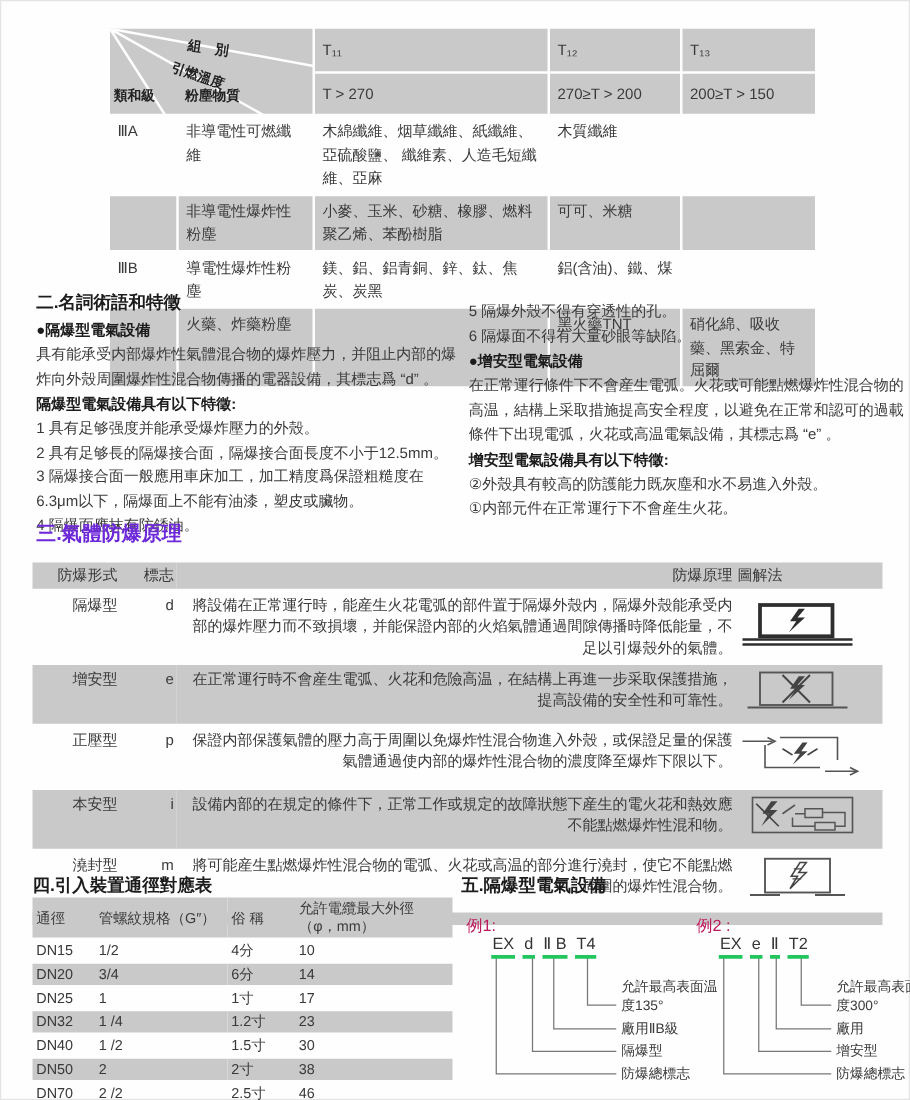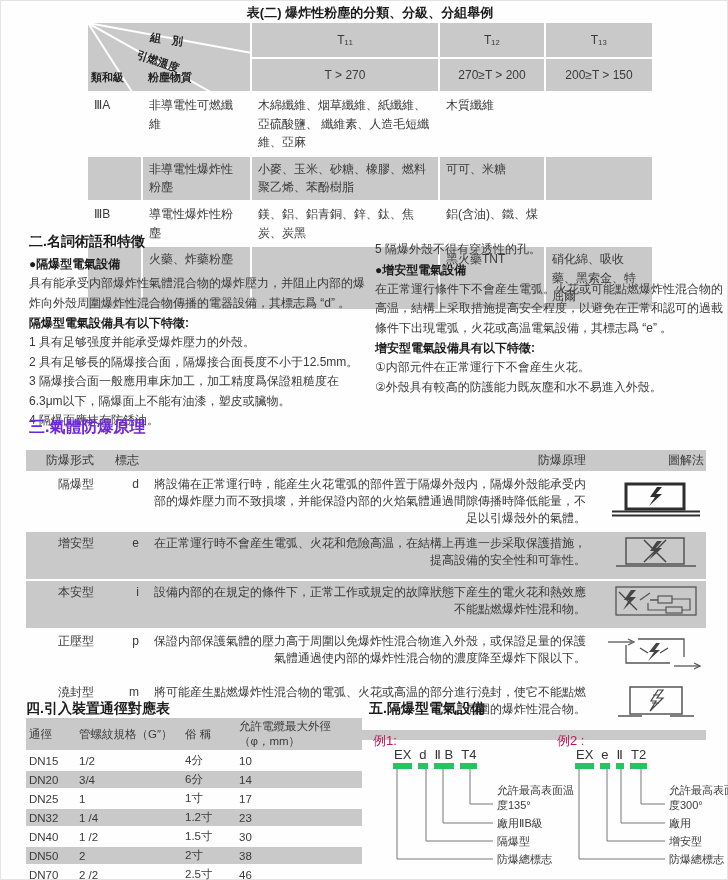--- a/index.html
+++ b/index.html
@@ -10,21 +10,21 @@
     font-size:12px; overflow:hidden;
   }
   .page { position:absolute; inset:0; background:#fefefe; border:1px solid #e4e4e4; }
 
   
   .t2-title { position:absolute; left:85px; top:3px; width:568px; text-align:center;
               font-weight:bold; font-size:13px; color:#1c1c1c; }
   table { border-collapse:separate; }
   .t2 { position:absolute; left:85px; top:20px; border-spacing:2px; table-layout:fixed; }
   .t2 td { padding:3px 6px; vertical-align:top; font-size:12px; line-height:1.55; color:#3a3a3a; }
-  .t2 td.hd { vertical-align:middle; text-align:center; height:32px; }
+  .t2 td.hd { vertical-align:middle; text-align:left; height:32px; }
   .g { background:#c9c9c9; }
   .diag { position:relative; padding:0 !important; }
   .diag svg { position:absolute; inset:0; }
   .diag .lb { position:absolute; font-weight:bold; color:#222; font-size:11px; white-space:nowrap; }
   .c-group { left:62px; top:8px; transform:rotate(8deg); }
   .c-ign   { left:48px; top:30px; transform:rotate(19deg); }
   .c-class { left:3px;  bottom:5px; }
   .c-dust  { left:60px; bottom:5px; }
 
   
@@ -32,43 +32,42 @@
   .sec2-right { position:absolute; left:374px; top:232px; width:348px; padding-top:7px; }
   .h2 { font-size:14px; font-weight:bold; color:#1c1c1c; margin-bottom:3px; }
   .sub { font-weight:bold; color:#1c1c1c; line-height:20px; }
   .para, .li { line-height:19.5px; color:#3a3a3a; }
 
   
   .h3a { position:absolute; left:28px; top:416px; font-size:16px; font-weight:bold; color:#6d28d9; }
   .t3 { position:absolute; left:25px; top:447px; border-spacing:0 2px; table-layout:fixed; width:680px; }
   .t3 td { padding:3px 2px; vertical-align:top; font-size:12px; line-height:17px;text-align:right; }
   .t3 tr.hdr td { height:18px; padding:2px; vertical-align:middle; }
-  .t3 .ic { text-align:right; vertical-align:middle; }
+  .t3 .ic { text-align:left; vertical-align:middle; }
   .strip td { height:10px; padding:0; }
 
   
   .h4a { position:absolute; left:25px; top:699px; font-size:14px; font-weight:bold; color:#1c1c1c; }
   .t4 { position:absolute; left:25px; top:715px; border-spacing:0 2px; table-layout:fixed; width:336px; }
   .t4 td { padding:1px 3px; font-size:11.5px; height:16px; vertical-align:middle; color:#3a3a3a; }
 
   
   .h5a { position:absolute; left:368px; top:699px; font-size:14px; font-weight:bold; color:#1c1c1c; }
   .ex-label { position:absolute; font-size:13px; color:#be185d; }
   .tree { position:absolute; width:180px; height:130px; }
   .tree svg { position:absolute; inset:0; }
   .code { position:absolute; display:flex; gap:6px; font-size:13px; color:#333; }
-  .code span { border-bottom:6px solid #22c55e; padding:0 1px 1px; }
+  .code span { border-bottom:3px solid #22c55e; padding:0 1px 1px; }
   .anno { position:absolute; font-size:11px; line-height:15px; color:#3a3a3a; }
 </style>
 </head>
 <body>
 
 <div class="page">
 
-  <div class="t2-title">表(二) 爆炸性粉塵的分類、分級、分組舉例</div>
   <table class="t2">
     <colgroup>
         <col style="width:53px">
         <col style="width:107px">
         <col style="width:186px">
         <col style="width:104px">
         <col style="width:106px">
       </colgroup>
     <tbody>
         <tr>
@@ -128,25 +127,26 @@
     <div class="sub">●隔爆型電氣設備</div>
     <div class="para">具有能承受内部爆炸性氣體混合物的爆炸壓力，并阻止内部的爆炸向外殼周圍爆炸性混合物傳播的電器設備，其標志爲 “d” 。</div>
     <div class="sub">隔爆型電氣設備具有以下特徵:</div>
     <div class="li">1 具有足够强度并能承受爆炸壓力的外殼。</div>
     <div class="li">2 具有足够長的隔爆接合面，隔爆接合面長度不小于12.5mm。</div>
     <div class="li">3 隔爆接合面一般應用車床加工，加工精度爲保證粗糙度在6.3μm以下，隔爆面上不能有油漆，塑皮或臟物。</div>
     <div class="li">4 隔爆面應抹有防銹油。</div>
   </div>
   <div class="sec2-right">
     <div class="li">5 隔爆外殼不得有穿透性的孔。</div>
+    <div class="li">6 隔爆面不得有大量砂眼等缺陷。</div>
     <div class="sub">●增安型電氣設備</div>
     <div class="para">在正常運行條件下不會産生電弧。火花或可能點燃爆炸性混合物的高温，結構上采取措施提高安全程度，以避免在正常和認可的過載條件下出現電弧，火花或高温電氣設備，其標志爲 “e” 。</div>
     <div class="sub">增安型電氣設備具有以下特徵:</div>
+    <div class="li">②外殼具有較高的防護能力既灰塵和水不易進入外殼。</div>
     <div class="li">①内部元件在正常運行下不會産生火花。</div>
-    <div class="li">②外殼具有較高的防護能力既灰塵和水不易進入外殼。</div>
   </div>
 
   <div class="h3a">三.氣體防爆原理</div>
   <table class="t3">
     <colgroup>
         <col style="width:70px">
         <col style="width:45px">
         <col style="width:447px">
         <col style="width:118px">
       </colgroup>
@@ -178,50 +178,50 @@
         <svg width="96" height="36" viewBox="0 0 96 36">
           <rect x="18" y="3" width="58" height="26" fill="none" stroke="#555" stroke-width="1.5"></rect>
           <line x1="8" y1="31" x2="88" y2="31" stroke="#555" stroke-width="1.5"></line>
           <path d="M49 6 L42 16 L47 16 L41 25 L54 13 L48 13 L54 6 Z" fill="#444"></path>
           <line x1="36" y1="5" x2="58" y2="27" stroke="#444" stroke-width="1.5"></line>
           <line x1="58" y1="5" x2="36" y2="27" stroke="#444" stroke-width="1.5"></line>
         </svg>
       </td>
     </tr>
     <tr>
+      <td>正壓型</td>
+      <td>p</td>
+      <td>保證内部保護氣體的壓力高于周圍以免爆炸性混合物進入外殼，或保證足量的保護氣體通過使内部的爆炸性混合物的濃度降至爆炸下限以下。</td>
+      <td class="ic">
+        <svg width="100" height="38" viewBox="0 0 100 38">
+          <path d="M22 12 V30 H66 M34 6 H80 V24" fill="none" stroke="#555" stroke-width="1.3"></path>
+          <line x1="4" y1="9" x2="28" y2="9" stroke="#555" stroke-width="1.3"></line>
+          <path d="M24 6 L30 9 L24 12" fill="none" stroke="#555" stroke-width="1.3"></path>
+          <path d="M52 10 L45 19 L50 19 L44 28 L56 17 L51 17 L56 10 Z" fill="#444"></path>
+          <line x1="36" y1="15" x2="44" y2="20" stroke="#444" stroke-width="1.2"></line>
+          <line x1="56" y1="20" x2="64" y2="15" stroke="#444" stroke-width="1.2"></line>
+          <line x1="70" y1="33" x2="96" y2="33" stroke="#555" stroke-width="1.3"></line>
+          <path d="M90 30 L96 33 L90 36" fill="none" stroke="#555" stroke-width="1.3"></path>
+        </svg>
+      </td>
+    </tr>
+    <tr>
       <td class="g">本安型</td>
       <td class="g">i</td>
       <td class="g">設備内部的在規定的條件下，正常工作或規定的故障狀態下産生的電火花和熱效應不能點燃爆炸性混和物。</td>
       <td class="g ic">
         <svg width="100" height="36" viewBox="0 0 100 36">
           <rect x="12" y="3" width="80" height="28" fill="none" stroke="#555" stroke-width="1.3"></rect>
           <path d="M27 6 L20 16 L25 16 L19 26 L32 13 L26 13 L32 6 Z" fill="#444"></path>
           <line x1="15" y1="8" x2="33" y2="26" stroke="#444" stroke-width="1.3"></line>
           <path d="M36 16 L46 9 M46 16 H54" fill="none" stroke="#555" stroke-width="1.3"></path>
           <rect x="54" y="12" width="14" height="7" fill="none" stroke="#555" stroke-width="1.2"></rect>
           <path d="M68 15 H86 V26 H78" fill="none" stroke="#555" stroke-width="1.2"></path>
           <rect x="62" y="23" width="16" height="6" fill="none" stroke="#555" stroke-width="1.2"></rect>
           <path d="M62 26 H44 V19" fill="none" stroke="#555" stroke-width="1.2"></path>
-        </svg>
-      </td>
-    </tr>
-    <tr>
-      <td>正壓型</td>
-      <td>p</td>
-      <td>保證内部保護氣體的壓力高于周圍以免爆炸性混合物進入外殼，或保證足量的保護氣體通過使内部的爆炸性混合物的濃度降至爆炸下限以下。</td>
-      <td class="ic">
-        <svg width="100" height="38" viewBox="0 0 100 38">
-          <path d="M22 12 V30 H66 M34 6 H80 V24" fill="none" stroke="#555" stroke-width="1.3"></path>
-          <line x1="4" y1="9" x2="28" y2="9" stroke="#555" stroke-width="1.3"></line>
-          <path d="M24 6 L30 9 L24 12" fill="none" stroke="#555" stroke-width="1.3"></path>
-          <path d="M52 10 L45 19 L50 19 L44 28 L56 17 L51 17 L56 10 Z" fill="#444"></path>
-          <line x1="36" y1="15" x2="44" y2="20" stroke="#444" stroke-width="1.2"></line>
-          <line x1="56" y1="20" x2="64" y2="15" stroke="#444" stroke-width="1.2"></line>
-          <line x1="70" y1="33" x2="96" y2="33" stroke="#555" stroke-width="1.3"></line>
-          <path d="M90 30 L96 33 L90 36" fill="none" stroke="#555" stroke-width="1.3"></path>
         </svg>
       </td>
     </tr>
     <tr>
       <td>澆封型</td>
       <td>m</td>
       <td>將可能産生點燃爆炸性混合物的電弧、火花或高温的部分進行澆封，使它不能點燃周圍的爆炸性混合物。</td>
       <td class="ic">
         <svg width="96" height="36" viewBox="0 0 96 36">
           <rect x="22" y="3" width="52" height="27" fill="none" stroke="#555" stroke-width="1.5"></rect>

